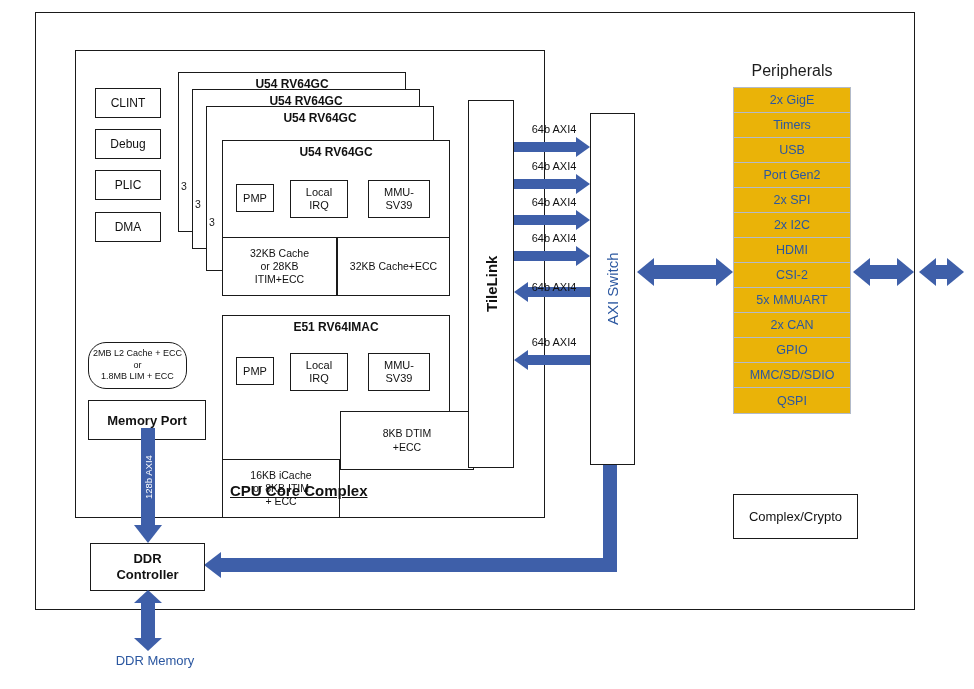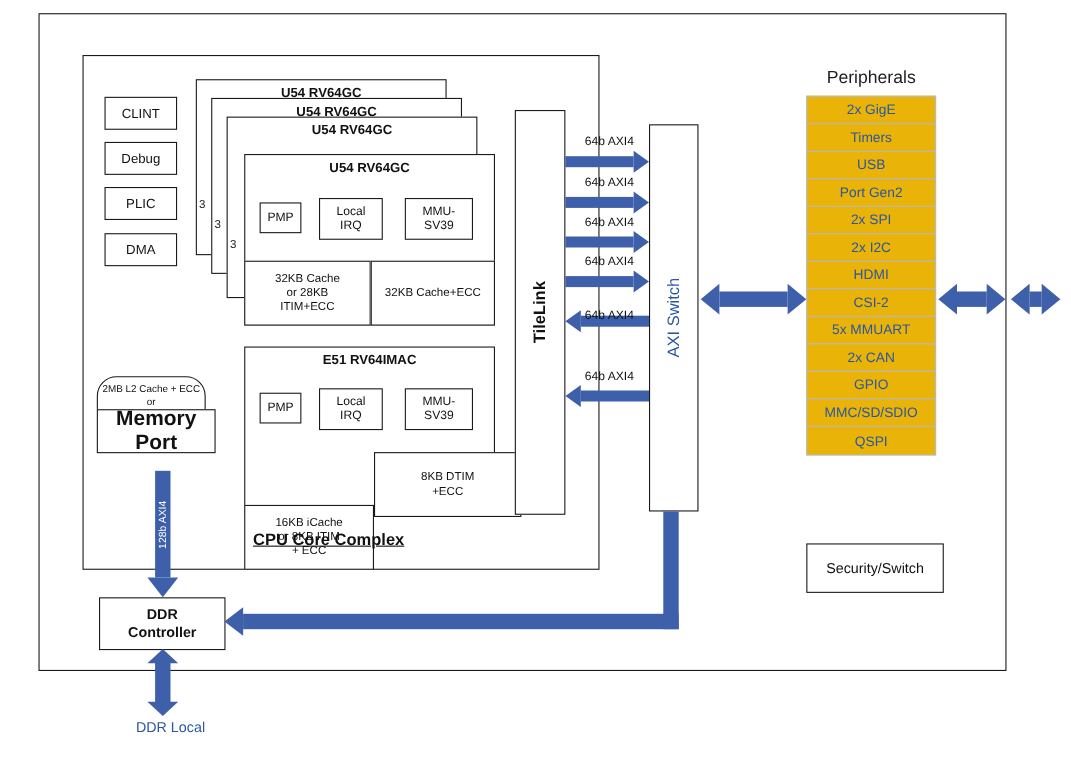--- a/index.html
+++ b/index.html
@@ -115,21 +115,21 @@
   <div class="cell" style="left:340px;top:411px;width:134px;height:59px;">
       <span class="preline">8KB DTIM
 +ECC</span>
     </div>
 
   <div class="box center" style="left:88px;top:342px;width:99px;height:47px;font-size:9px;line-height:1.3;border-radius:18px;">
       <span class="preline">2MB L2 Cache + ECC
 or
 1.8MB LIM + ECC</span>
     </div>
-  <div class="box center bold" style="left:88px;top:372px;width:108px;height:40px;font-size:19px;">
+  <div class="box center bold" style="left:88px;top:400px;width:118px;height:40px;font-size:13px;">
       <span>Memory Port</span>
     </div>
 
   <div class="abs bold" style="left:230px;top:482px;font-size:15px;text-decoration:underline;">CPU Core Complex</div>
 
   <div class="box" style="left:468px;top:100px;width:46px;height:368px;">
     <div class="vlabel bold" style="font-size:15px;">TileLink</div>
   </div>
 
   <div class="box" style="left:590px;top:113px;width:45px;height:352px;">
@@ -195,36 +195,36 @@
   </div>
 
   <div class="box center bold" style="left:90px;top:543px;width:115px;height:48px;font-size:13px;line-height:1.25;">
       <span class="preline">DDR
 Controller</span>
     </div>
 
   <div class="abs" style="left:141px;top:602px;width:14px;height:37px;background:var(--arrow-blue);"></div>
   <div class="tri" style="left:134px;top:590px;border-left:14px solid transparent;border-right:14px solid transparent;border-bottom:13px solid var(--arrow-blue);"></div>
   <div class="tri" style="left:134px;top:638px;border-left:14px solid transparent;border-right:14px solid transparent;border-top:13px solid var(--arrow-blue);"></div>
-  <div class="abs center blue" style="left:100px;top:652px;width:110px;height:16px;font-size:13px;">DDR Local</div>
+  <div class="abs center blue" style="left:100px;top:652px;width:110px;height:16px;font-size:13px;">DDR Memory</div>
 
   <div class="abs center" style="left:742px;top:60px;width:100px;height:22px;font-size:16px;color:#1d1d1d;">Peripherals</div>
   <div class="plist">
     <div class="prow">2x GigE</div>
     <div class="prow">Timers</div>
     <div class="prow">USB</div>
     <div class="prow">Port Gen2</div>
     <div class="prow">2x SPI</div>
     <div class="prow">2x I2C</div>
     <div class="prow">HDMI</div>
     <div class="prow">CSI-2</div>
     <div class="prow">5x MMUART</div>
     <div class="prow">2x CAN</div>
     <div class="prow">GPIO</div>
     <div class="prow">MMC/SD/SDIO</div>
     <div class="prow">QSPI</div>
   </div>
 
   <div class="box center" style="left:733px;top:494px;width:125px;height:45px;font-size:13px;border-width:1.2px;">
-      <span>Security/Switch</span>
+      <span>Complex/Crypto</span>
     </div>
 
 </div>
 
 </body></html>

